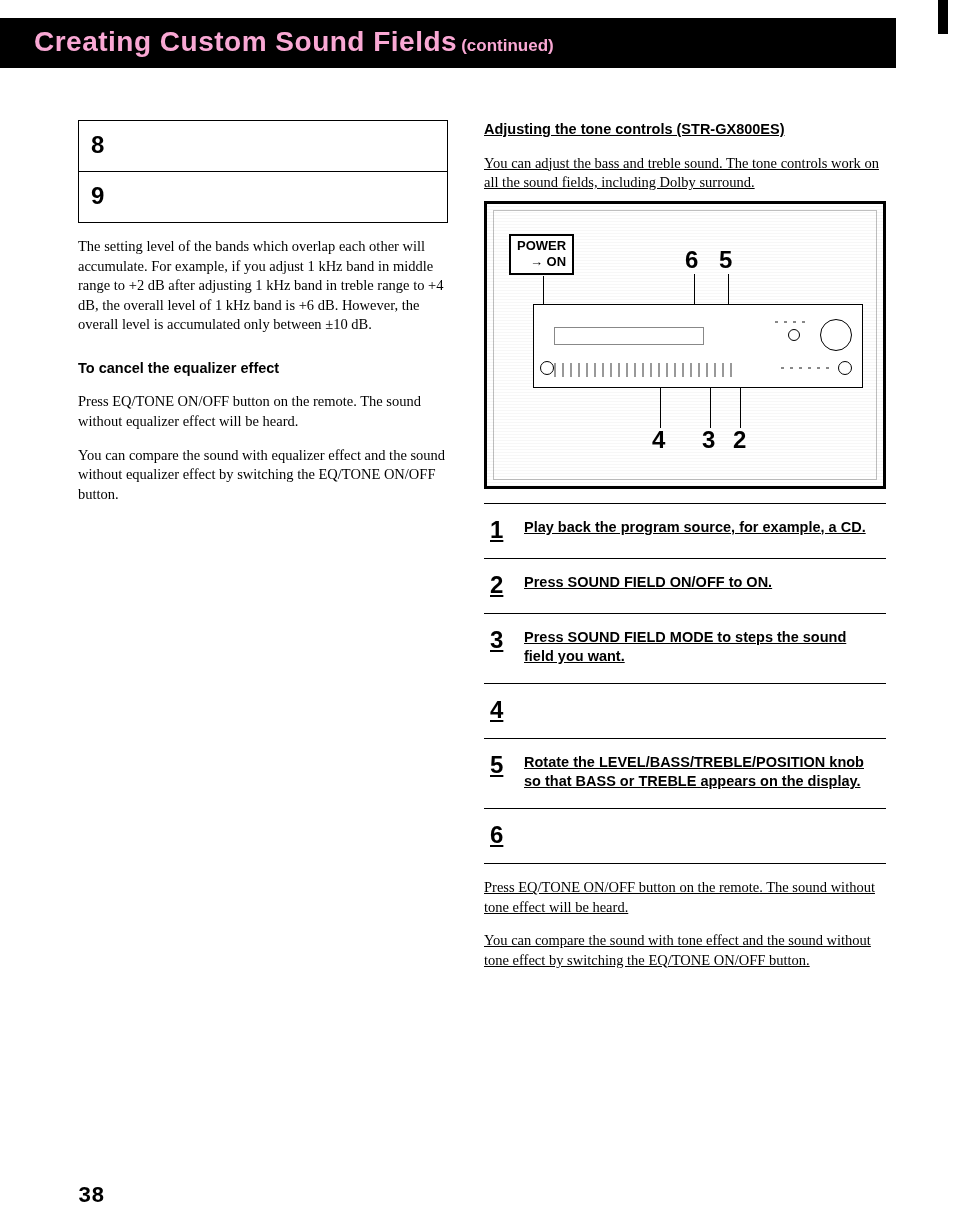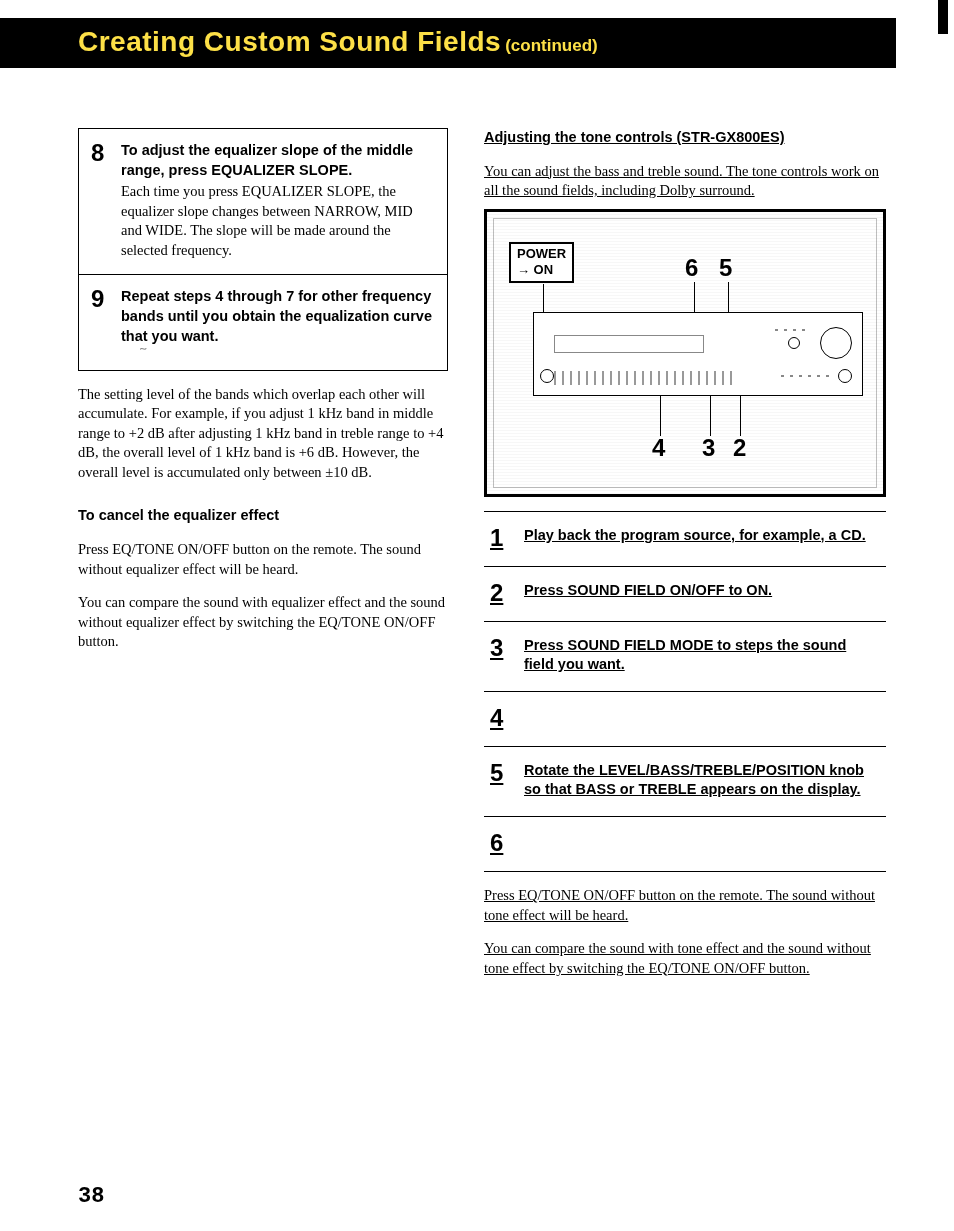--- a/index.html
+++ b/index.html
@@ -6,23 +6,23 @@
   body {
     width: 954px;
     height: 1231px;
     background: #fff;
     font-family: Georgia, 'Times New Roman', serif;
     color: #000;
     position: relative;
   }
   .header-bar {
     background: #000;
-    color: #fde047;
-    padding: 8px 20px 10px 78px;
-    margin: 18px 58px 12px 0;
+    color: #f9a8d4;
+    padding: 8px 20px 10px 34px;
+    margin: 18px 58px 4px 0;
   }
   .header-title {
     font-family: Arial, Helvetica, sans-serif;
     font-weight: 900;
     font-size: 28px;
     letter-spacing: 0.5px;
   }
   .header-continued {
     font-family: Arial, Helvetica, sans-serif;
     font-weight: 700;
@@ -61,20 +61,21 @@
   .tilde { font-size: 10px; color:#666; margin-left: 18px; margin-top:-4px; }
 
   
   .diagram {
     border: 3px solid #000;
     height: 288px;
     margin-top: 8px;
     position: relative;
     background:
       repeating-linear-gradient(0deg, rgba(0,0,0,0.03), rgba(0,0,0,0.03) 1px, transparent 1px, transparent 3px);
+    text-align: right;
   }
   .diagram-inner {
     position:absolute; inset:6px; border:1px solid rgba(0,0,0,0.25);
   }
   .power-box {
     position: absolute;
     top: 30px; left: 22px;
     border: 2px solid #000;
     background: #fff;
     font-family: Arial, Helvetica, sans-serif;
@@ -137,31 +138,23 @@
   <span class="header-continued">(continued)</span>
 </div>
 
 <div class="content">
 
   <div class="col-left">
 
     <div class="step-box">
       <div class="step-row">
         <div class="step-num">8</div>
-        <div class="step-body">
-          <div class="step-bold">To adjust the equalizer slope of the middle range, press EQUALIZER SLOPE.</div>
-          <div class="step-plain">Each time you press EQUALIZER SLOPE, the equalizer slope changes between NARROW, MID and WIDE. The slope will be made around the selected frequency.</div>
-        </div>
       </div>
       <div class="step-row">
         <div class="step-num">9</div>
-        <div class="step-body">
-          <div class="step-bold">Repeat steps 4 through 7 for other frequency bands until you obtain the equalization curve that you want.</div>
-          <div class="tilde">∼</div>
-        </div>
       </div>
     </div>
 
     <div class="para-body">The setting level of the bands which overlap each other will accumulate. For example, if you adjust 1 kHz band in middle range to +2 dB after adjusting 1 kHz band in treble range to +4 dB, the overall level of 1 kHz band is +6 dB. However, the overall level is accumulated only between ±10 dB.</div>
 
     <div class="para-head">To cancel the equalizer effect</div>
     <div class="para-body">Press EQ/TONE ON/OFF button on the remote. The sound without equalizer effect will be heard.</div>
     <div class="para-body">You can compare the sound with equalizer effect and the sound without equalizer effect by switching the EQ/TONE ON/OFF button.</div>
 
   </div>

